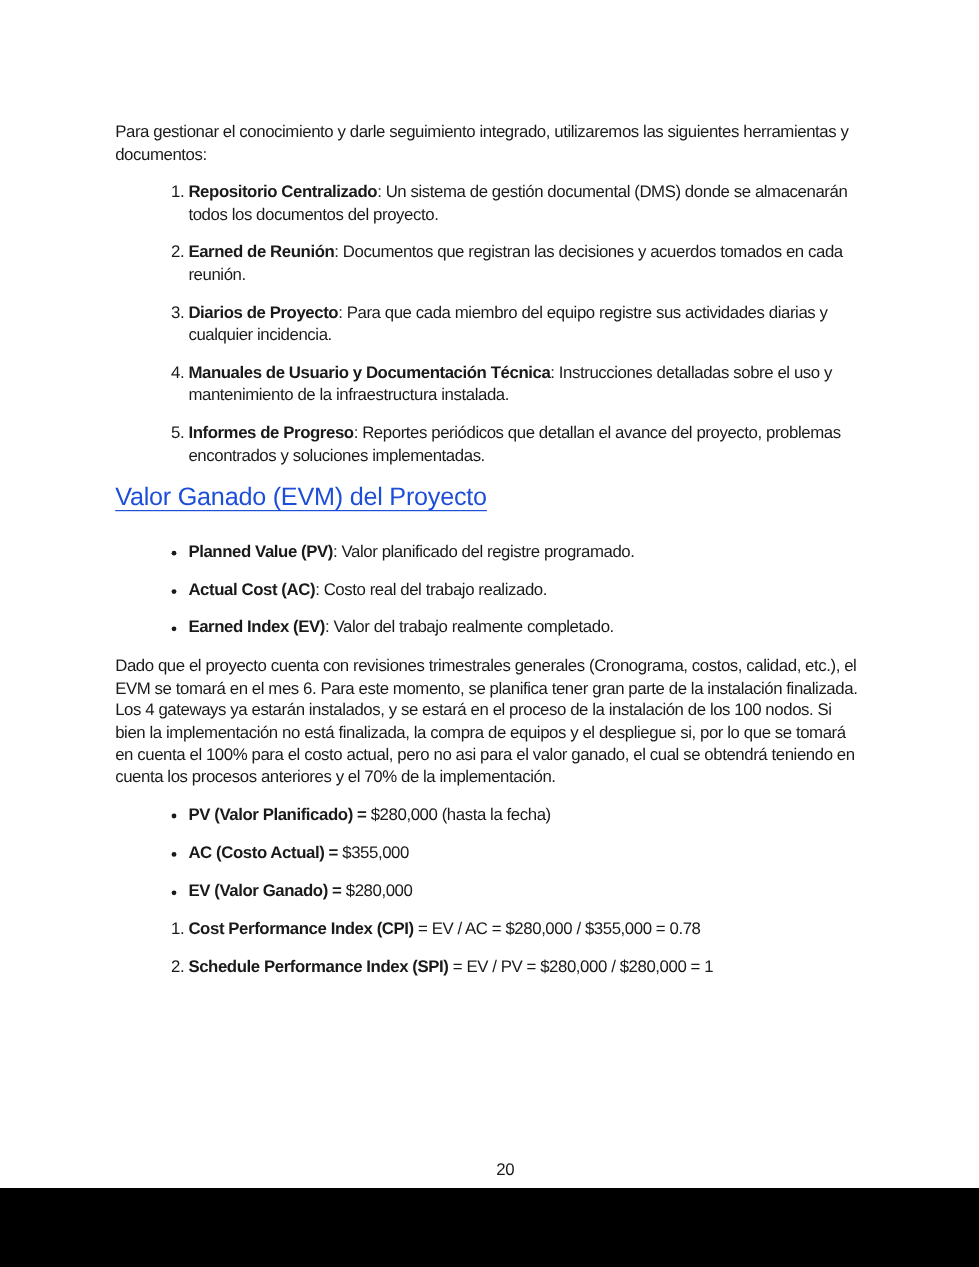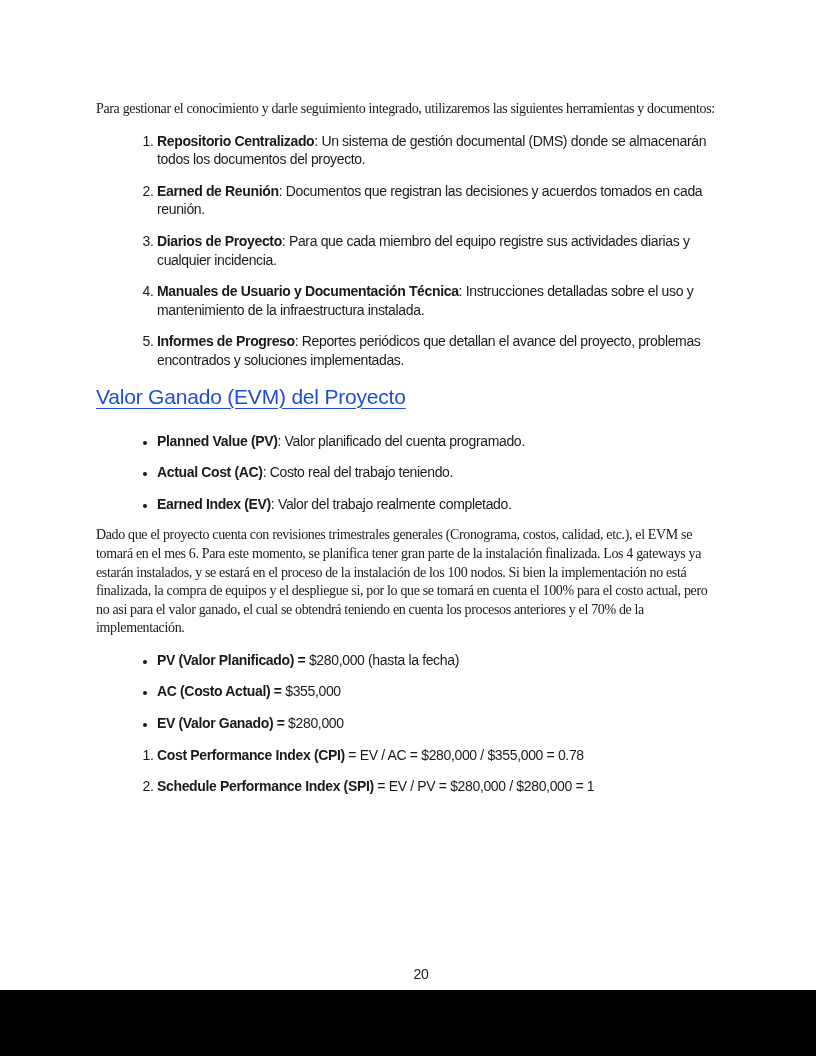--- a/index.html
+++ b/index.html
@@ -12,21 +12,21 @@
   }
   .page-content {
     position: absolute;
     left: 96px; top: 100px;
     width: 624px;
     font-size: 14px;
     line-height: 18.6px;
     letter-spacing: -0.35px;
     color: #1a1a1a;
   }
-  .page-content p { margin: 0 0 13px 0; font-family: Liberation Serif, serif; }
+  .page-content p { margin: 0 0 13px 0; }
   .page-content p.nw { white-space: nowrap; }
   ol.doc-list, ul.doc-list {
     margin: 0 0 13px 0;
     padding: 0 0 0 48px;
   }
   ol.doc-list li, ul.doc-list li { margin: 13px; }
   ul.doc-list li::marker { font-size: 12px; }
   b { font-weight: 700; }
   h2.section-heading {
     margin: 8px 0 22px 0;
@@ -67,22 +67,22 @@
     <li><b>Earned de Reunión</b><span>: Documentos que registran las decisiones y acuerdos tomados en cada reunión.</span></li>
     <li><b>Diarios de Proyecto</b><span>: Para que cada miembro del equipo registre sus actividades diarias y cualquier incidencia.</span></li>
     <li><b>Manuales de Usuario y Documentación Técnica</b><span>: Instrucciones detalladas sobre el uso y mantenimiento de la infraestructura instalada.</span></li>
     <li><b>Informes de Progreso</b><span>: Reportes periódicos que detallan el avance del proyecto, problemas encontrados y soluciones implementadas.</span></li>
   </ol>
 
   <h2 class="section-heading">Valor Ganado (EVM) del Proyecto</h2>
 
 
   <ul class="doc-list">
-    <li><b>Planned Value (PV)</b><span>: Valor planificado del cuenta programado.</span></li>
-    <li><b>Actual Cost (AC)</b><span>: Costo real del trabajo teniendo.</span></li>
+    <li><b>Planned Value (PV)</b><span>: Valor planificado del registre programado.</span></li>
+    <li><b>Actual Cost (AC)</b><span>: Costo real del trabajo realizado.</span></li>
     <li><b>Earned Index (EV)</b><span>: Valor del trabajo realmente completado.</span></li>
   </ul>
 
   <p>Dado que el proyecto cuenta con revisiones trimestrales generales (Cronograma, costos, calidad, etc.), el EVM se tomará en el mes 6. Para este momento, se planifica tener gran parte de la instalación finalizada. Los 4 gateways ya estarán instalados, y se estará en el proceso de la instalación de los 100 nodos. Si bien la implementación no está finalizada, la compra de equipos y el despliegue si, por lo que se tomará en cuenta el 100% para el costo actual, pero no asi para el valor ganado, el cual se obtendrá teniendo en cuenta los procesos anteriores y el 70% de la implementación.</p>
 
   <ul class="doc-list">
     <li><b>PV (Valor Planificado) =</b><span> $280,000 (hasta la fecha)</span></li>
     <li><b>AC (Costo Actual) =</b><span> $355,000</span></li>
     <li><b>EV (Valor Ganado) =</b><span> $280,000</span></li>
   </ul>

